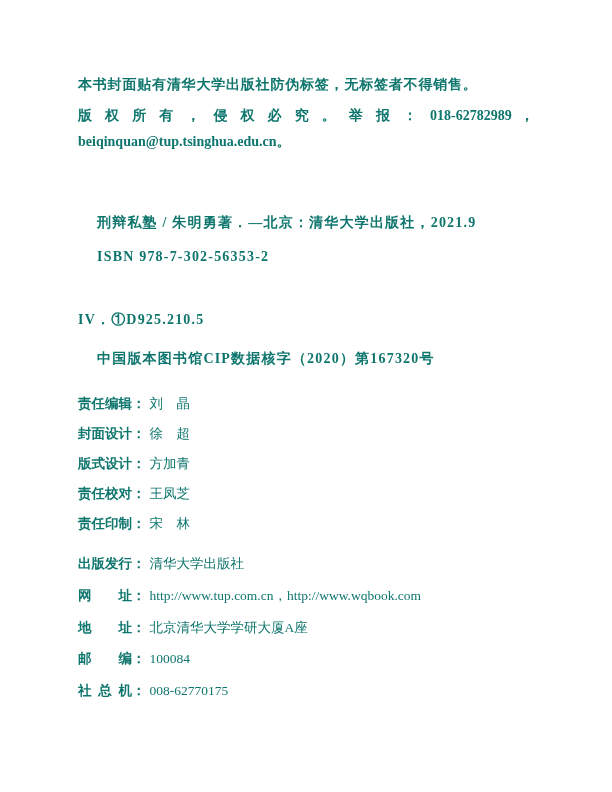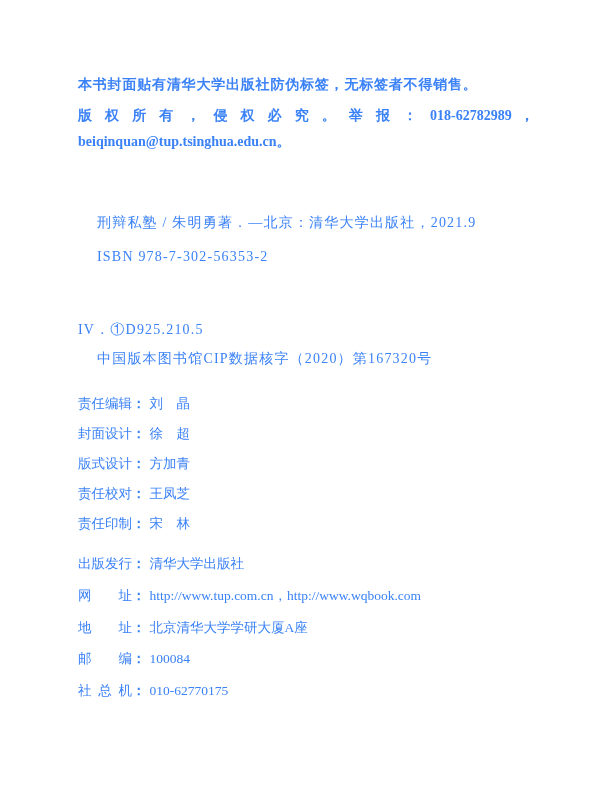--- a/index.html
+++ b/index.html
@@ -5,31 +5,32 @@
   html, body {
     margin: 0;
     padding: 0;
     background: #ffffff;
   }
   .page {
     position: relative;
     width: 612px;
     height: 792px;
     background: #ffffff;
-    color: #3b82f6;
+    color: #0f766e;
     font-family: "Liberation Serif", "DejaVu Serif", serif;
     overflow: hidden;
   }
   .line {
     position: absolute;
     left: 78px;
     width: 456px;
     font-size: 14px;
     line-height: 1.2;
     white-space: nowrap;
+    font-weight: bold;
   }
   .bold { font-weight: bold; }
   .justify {
     white-space: normal;
     text-align: justify;
     text-align-last: justify;
   }
   .indent-a { padding-left: 19px; box-sizing: border-box; }
   .indent-b { padding-left: 13px; box-sizing: border-box; }
   .ls08 { letter-spacing: 0.8px; }
@@ -38,21 +39,21 @@
     position: absolute;
     left: 78px;
     width: 456px;
     font-size: 13.5px;
     line-height: 1.2;
     white-space: nowrap;
   }
   .lbl {
     display: inline-block;
     width: 54px;
-    font-weight: normal;
+    font-weight: bold;
     text-align: justify;
     text-align-last: justify;
     white-space: nowrap;
     vertical-align: baseline;
   }
   .colon { font-weight: bold; }
   .val { margin-left: 4px; margin-top: 20px; }
 </style>
 </head>
 <body>
@@ -64,21 +65,21 @@
   <div class="line bold justify" style="top:108px">版 权 所 有 ， 侵 权 必 究 。 举 报 ： 018-62782989 ，</div>
 
   <div class="line bold" style="top:134px">beiqinquan@tup.tsinghua.edu.cn。</div>
 
 
   <div class="line indent-a ls12" style="top:215px">刑辩私塾 / 朱明勇著．—北京：清华大学出版社，2021.9</div>
 
   <div class="line indent-a ls12" style="top:249px">ISBN 978-7-302-56353-2</div>
 
 
-  <div class="line ls12" style="top:322px">IV．①D925.210.5</div>
+  <div class="line ls12" style="top:312px">IV．①D925.210.5</div>
 
   <div class="line indent-a ls12" style="top:351px">中国版本图书馆CIP数据核字（2020）第167320号</div>
 
   <div class="row" style="top:396px">
     <span class="lbl">责任编辑</span><span class="colon">：</span><span class="val">刘　晶</span>
   </div>
   <div class="row" style="top:426px">
     <span class="lbl">封面设计</span><span class="colon">：</span><span class="val">徐　超</span>
   </div>
   <div class="row" style="top:456px">
@@ -97,16 +98,16 @@
   <div class="row" style="top:620px">
     <span class="lbl">地　　址</span><span class="colon">：</span><span class="val">北京清华大学学研大厦A座</span>
   </div>
   <div class="row" style="top:588px">
     <span class="lbl">网　　址</span><span class="colon">：</span><span class="val">http://www.tup.com.cn，http://www.wqbook.com</span>
   </div>
   <div class="row" style="top:651px">
     <span class="lbl">邮　　编</span><span class="colon">：</span><span class="val">100084</span>
   </div>
   <div class="row" style="top:683px">
-    <span class="lbl">社 总 机</span><span class="colon">：</span><span class="val">010-62770175</span>
+    <span class="lbl">社 总 机</span><span class="colon">：</span><span class="val">008-62770175</span>
   </div>
 
 </div>
 
 </body></html>

